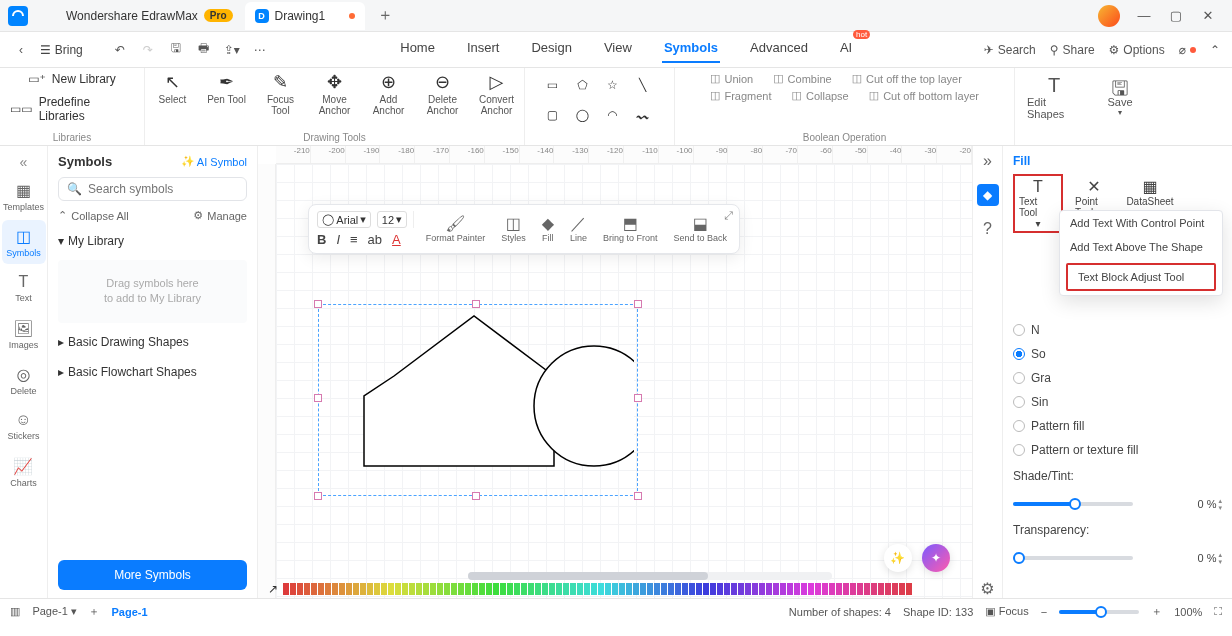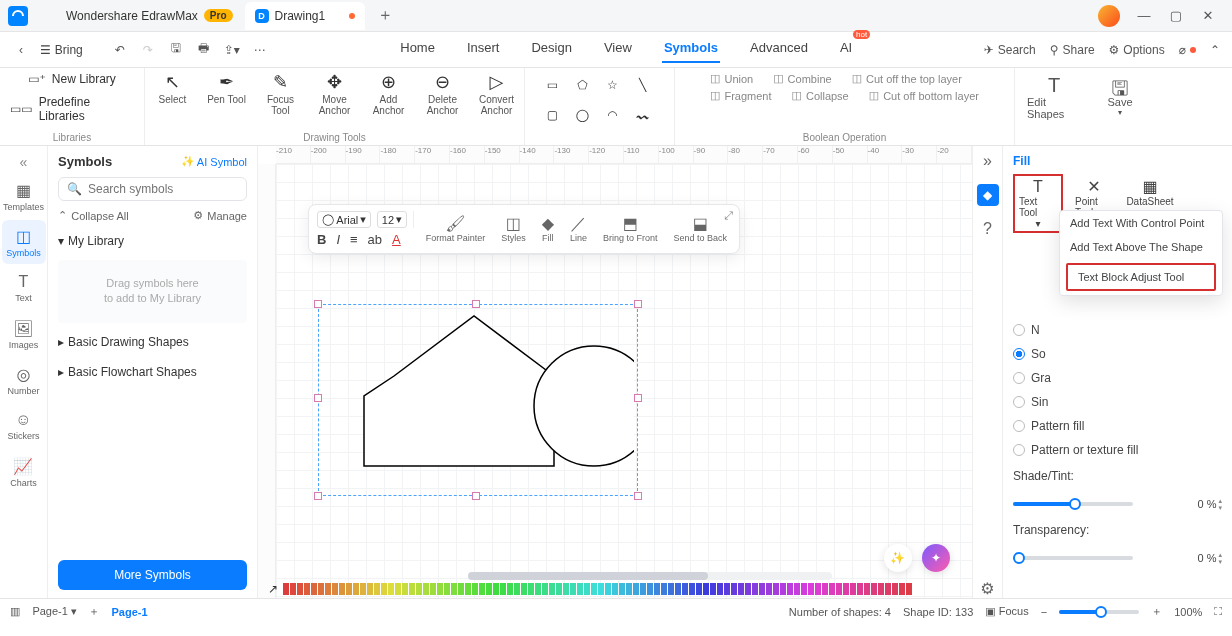--- a/index.html
+++ b/index.html
@@ -58,21 +58,21 @@
 .sp-search { display:flex; align-items:center; gap:6px; border:1px solid #e2e4e8; border-radius:6px; padding:4px 8px; color:#999;}
 .sp-search input { border:none; outline:none; font-size:12px; flex:1; background:transparent;}
 .sp-row { display:flex; justify-content:space-between; font-size:11px; color:#666;}
 .sp-row span { display:flex; align-items:center; gap:4px;}
 .sp-section { font-size:12px; color:#333; padding:4px 0; display:flex; align-items:center; gap:4px;}
 .dropzone { border:0; background:#fafbfc; color:#aaa; font-size:11px; text-align:center; padding:16px 6px; border-radius:4px; line-height:1.4;}
 .more-btn { margin-top:auto; background:#0a7cff; color:#fff; text-align:center; padding:8px; border-radius:6px; font-size:12px;}
 
 .canvas-wrap { flex:1; position:relative; background:#fff; overflow:hidden;}
 .ruler-h { position:absolute; top:0; left:18px; right:0; height:18px; background:#fcfcfc; border-bottom:1px solid #eee; font-size:8px; color:#888; display:flex;}
-.ruler-h span { width:38px; text-align:left; border-right:1px solid #f0f0f0;}
+.ruler-h span { width:38px; text-align:right; border-right:1px solid #f0f0f0;}
 .ruler-v { position:absolute; top:18px; left:0; width:18px; bottom:0; background:#fcfcfc; border-right:1px solid #eee; font-size:8px; color:#888;}
 .grid { position:absolute; top:18px; left:18px; right:0; bottom:0;
   background-image:linear-gradient(#f2f3f5 1px,transparent 1px),linear-gradient(90deg,#f2f3f5 1px,transparent 1px);
   background-size:18px 18px;}
 .sel-box { position:absolute; border:1px dashed #4aa3ff; }
 .handle { position:absolute; width:8px; height:8px; background:#fff; border:1px solid #d67ab0;}
 .float-toolbar { position:absolute; top:58px; left:50px; background:#fff; border:1px solid #e5e7eb; border-radius:8px; box-shadow:0 4px 16px rgba(0,0,0,.08); padding:6px 8px; display:flex; align-items:center; gap:8px;}
 .ft-col { display:flex; flex-direction:column; align-items:center; font-size:9px; color:#666; padding:0 4px; line-height:1.1;}
 .ft-col .ic { font-size:16px; height:20px; display:flex; align-items:center;}
 .ft-row1 { display:flex; align-items:center; gap:6px; padding-right:6px; border-right:1px solid #eee;}
@@ -267,21 +267,21 @@
     <div class="rail-item">
         <span class="ic">T</span>
         <span>Text</span>
       </div>
     <div class="rail-item">
         <span class="ic">🖼</span>
         <span>Images</span>
       </div>
     <div class="rail-item">
         <span class="ic">◎</span>
-        <span>Number</span>
+        <span>Delete</span>
       </div>
     <div class="rail-item">
         <span class="ic">☺</span>
         <span>Stickers</span>
       </div>
     <div class="rail-item">
         <span class="ic">📈</span>
         <span>Charts</span>
       </div>
   </div>

